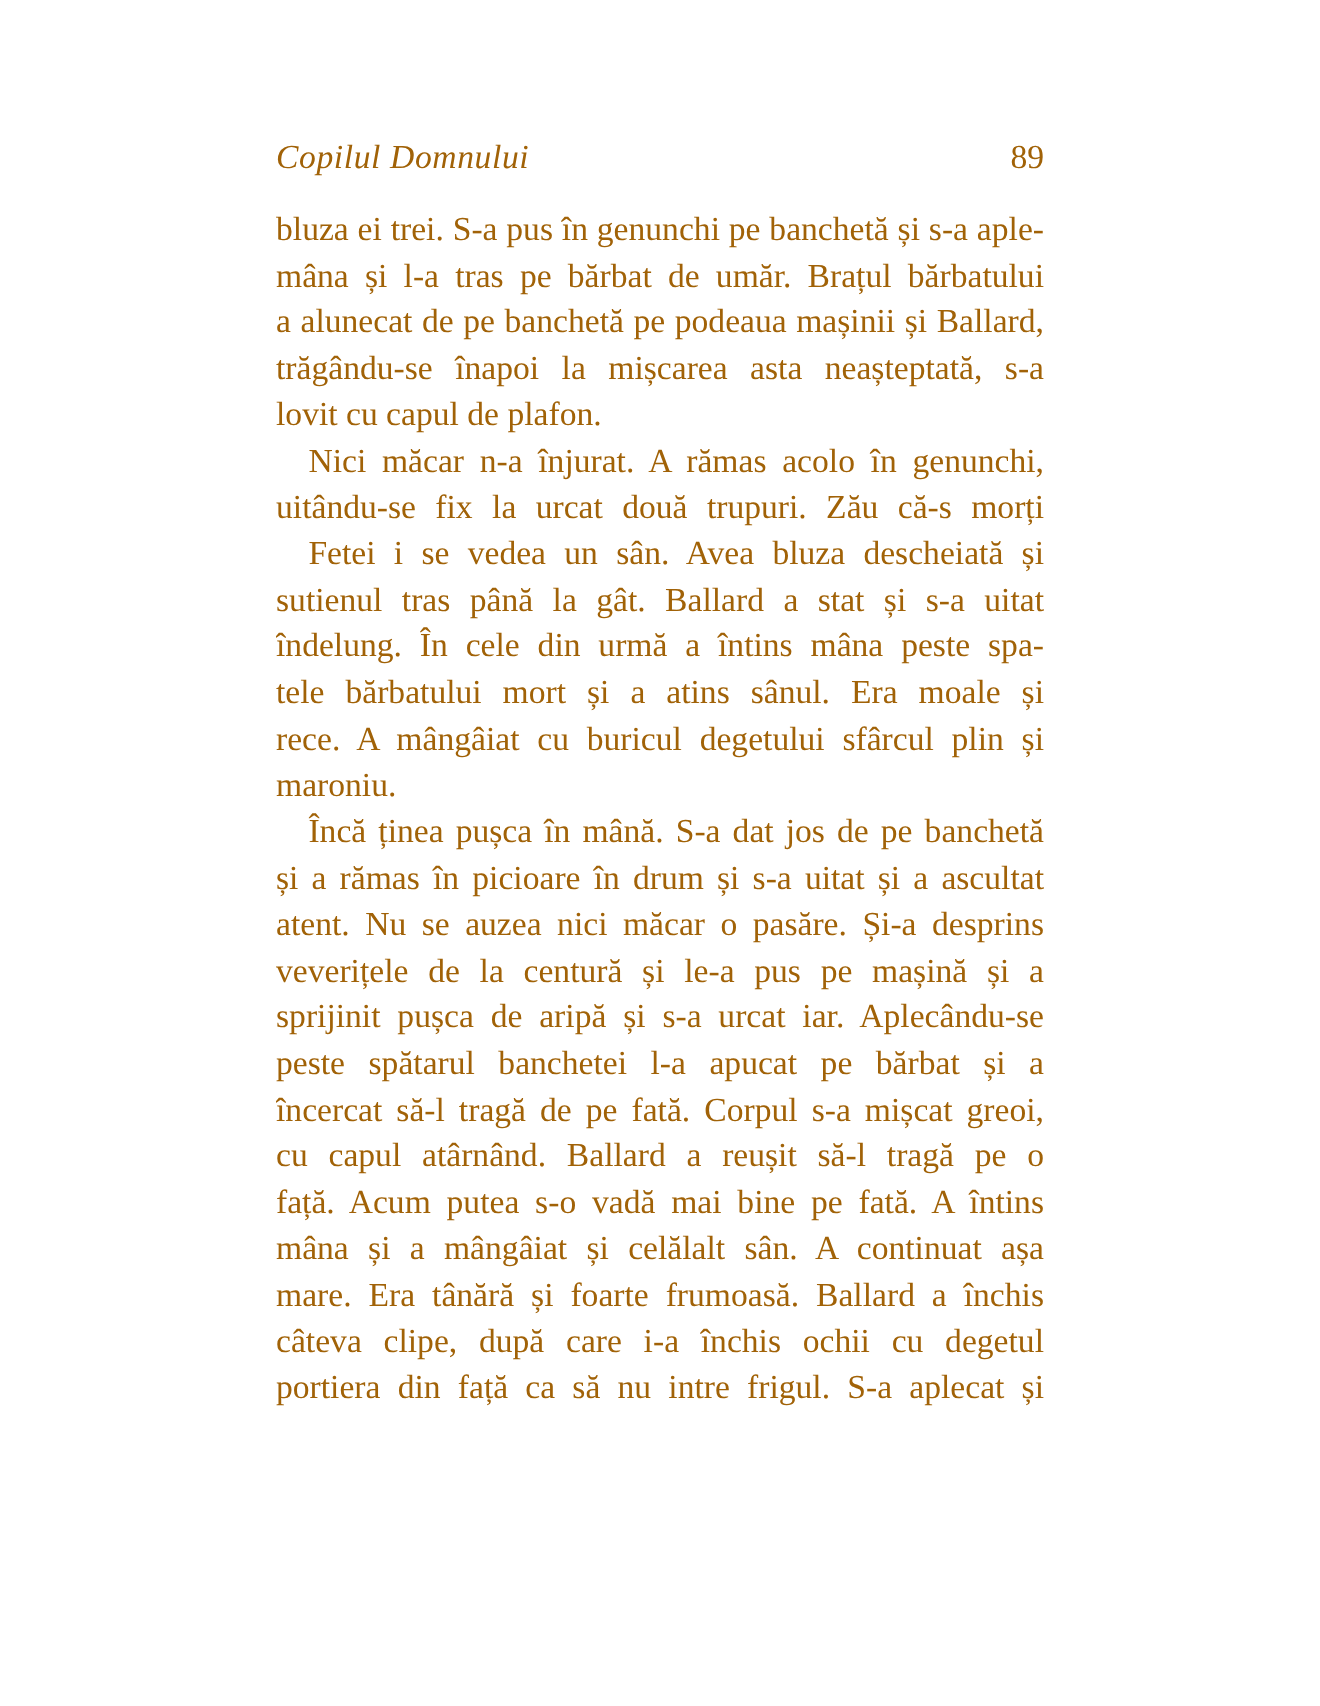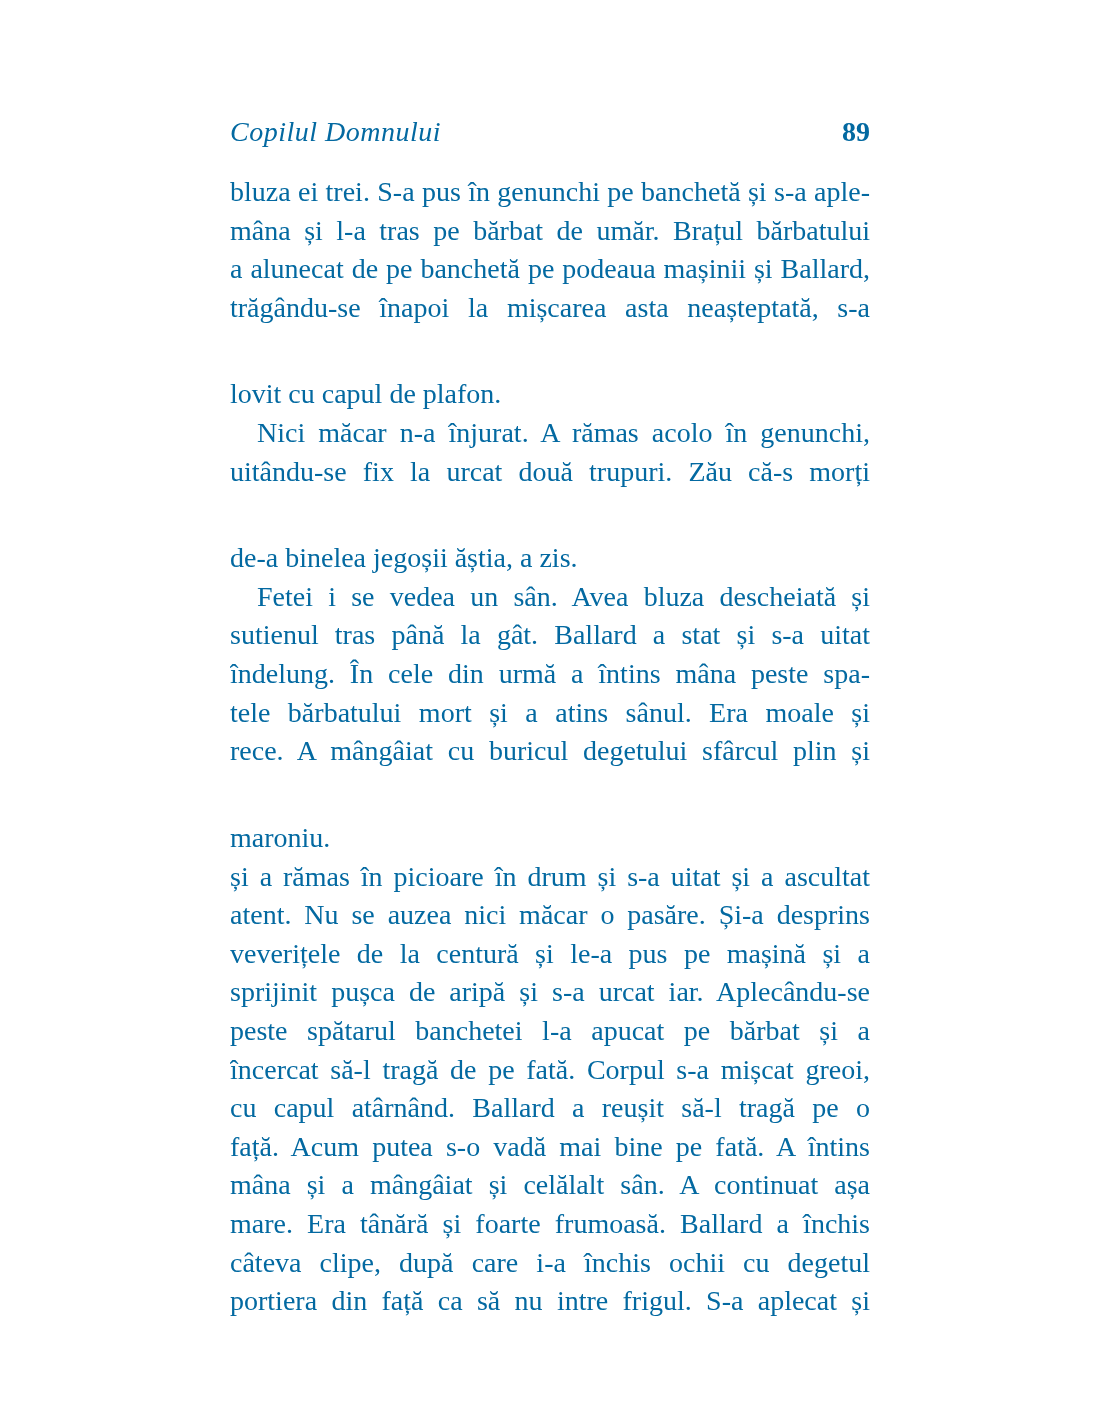--- a/index.html
+++ b/index.html
@@ -7,59 +7,57 @@
     padding: 0;
     background: #ffffff;
   }
   .page {
     position: relative;
     width: 1100px;
     height: 1422px;
     background: #ffffff;
     overflow: hidden;
     font-family: "Liberation Serif", "DejaVu Serif", serif;
-    color: #0369a1;
+    color: #a16207;
   }
   .running-header {
     position: absolute;
     left: 230px;
     top: 117px;
     width: 640px;
     display: flex;
     justify-content: space-between;
     align-items: baseline;
     font-size: 28px;
     line-height: 30px;
   }
   .running-title {
     font-style: italic;
     letter-spacing: 0.5px;
   }
   .page-number {
     font-style: normal;
-    font-weight: bold;
   }
   .body-text {
     position: absolute;
     left: 230px;
     top: 173px;
     width: 640px;
     font-size: 28px;
   }
   .line {
     height: 38.62px;
     line-height: 38.62px;
     overflow: hidden;
     text-align: justify;
     text-align-last: justify;
     white-space: normal;
   }
   .line.end {
     text-align-last: left;
-    margin-top: 48px;
   }
   .line.indent {
     text-indent: 27px;
   }
 </style>
 </head>
 <body>
 
 <div class="page">
   <div class="running-header">
@@ -70,31 +68,31 @@
       <div>
         <div class="line">bluza ei trei. S-a pus în genunchi pe banchetă și s-a aple-</div>
         <div class="line">mâna și l-a tras pe bărbat de umăr. Brațul bărbatului</div>
         <div class="line">a alunecat de pe banchetă pe podeaua mașinii și Ballard,</div>
         <div class="line">trăgându-se înapoi la mișcarea asta neașteptată, s-a</div>
         <div class="line end">lovit cu capul de plafon.</div>
       </div>
       <div>
         <div class="line indent">Nici măcar n-a înjurat. A rămas acolo în genunchi,</div>
         <div class="line">uitându-se fix la urcat două trupuri. Zău că-s morți</div>
-        <div class="line end">de-a binelea jegoșii ăștia, a zis.</div>
       </div>
       <div>
         <div class="line indent">Fetei i se vedea un sân. Avea bluza descheiată și</div>
         <div class="line">sutienul tras până la gât. Ballard a stat și s-a uitat</div>
         <div class="line">îndelung. În cele din urmă a întins mâna peste spa-</div>
         <div class="line">tele bărbatului mort și a atins sânul. Era moale și</div>
         <div class="line">rece. A mângâiat cu buricul degetului sfârcul plin și</div>
         <div class="line end">maroniu.</div>
       </div>
       <div>
+        <div class="line indent">Încă ținea pușca în mână. S-a dat jos de pe banchetă</div>
         <div class="line">și a rămas în picioare în drum și s-a uitat și a ascultat</div>
         <div class="line">atent. Nu se auzea nici măcar o pasăre. Și-a desprins</div>
         <div class="line">veverițele de la centură și le-a pus pe mașină și a</div>
         <div class="line">sprijinit pușca de aripă și s-a urcat iar. Aplecându-se</div>
         <div class="line">peste spătarul banchetei l-a apucat pe bărbat și a</div>
         <div class="line">încercat să-l tragă de pe fată. Corpul s-a mișcat greoi,</div>
         <div class="line">cu capul atârnând. Ballard a reușit să-l tragă pe o</div>
         <div class="line">față. Acum putea s-o vadă mai bine pe fată. A întins</div>
         <div class="line">mâna și a mângâiat și celălalt sân. A continuat așa</div>
         <div class="line">mare. Era tânără și foarte frumoasă. Ballard a închis</div>

